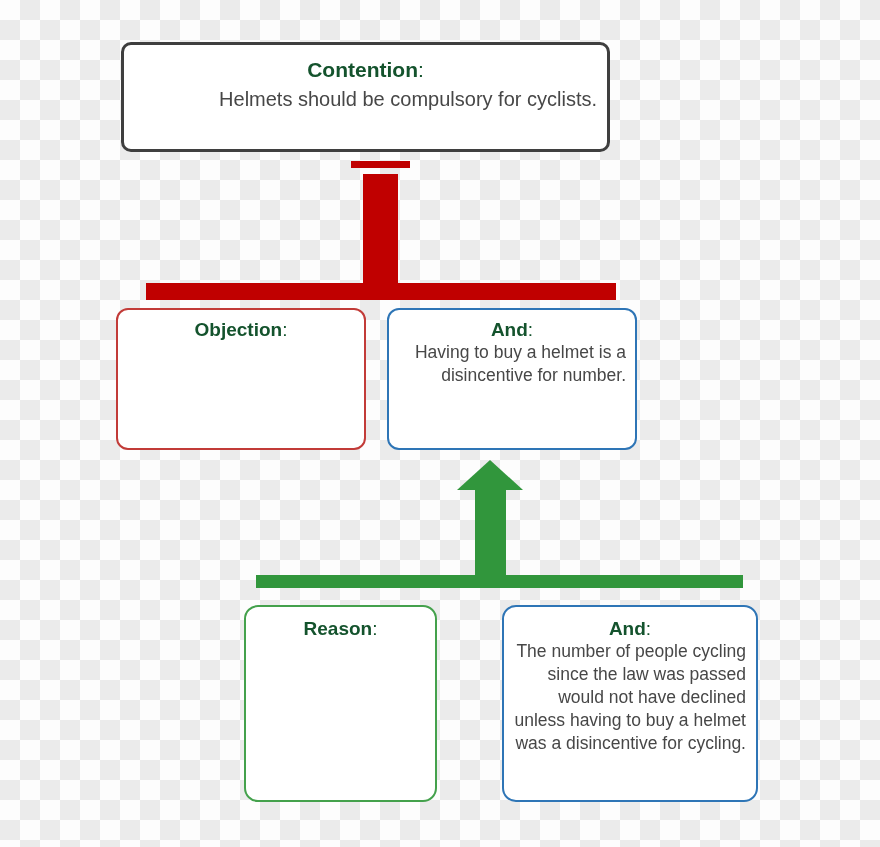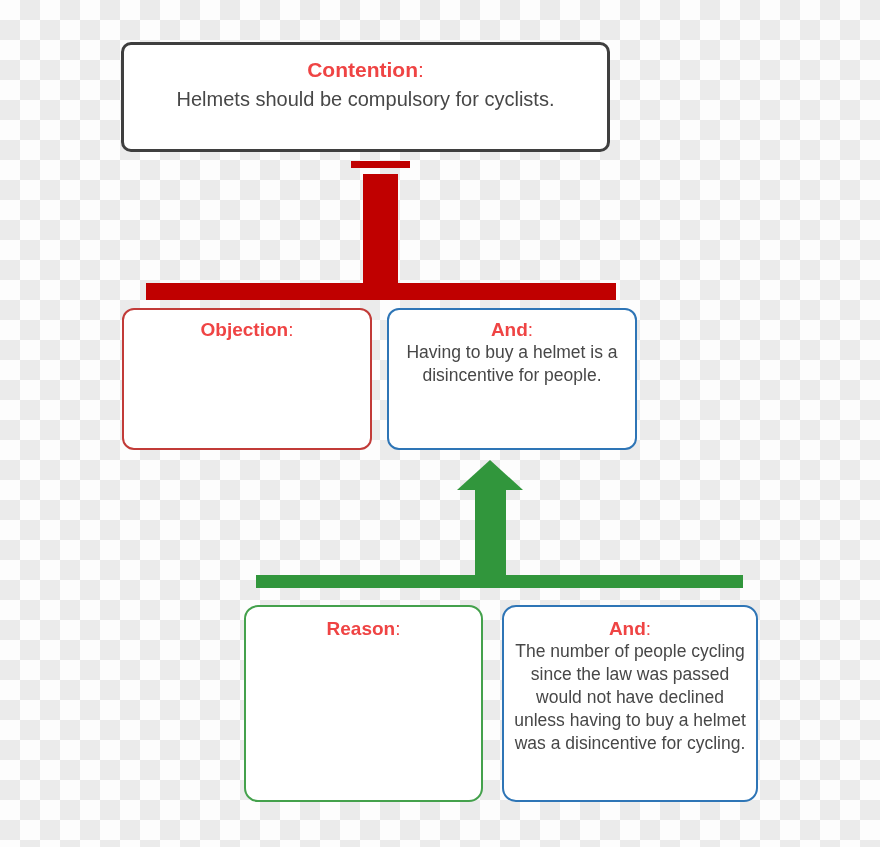--- a/index.html
+++ b/index.html
@@ -17,44 +17,44 @@
   }
 
   .box {
     position: absolute;
     box-sizing: border-box;
     background: #ffffff;
     text-align: center;
     color: #474747;
   }
 
-  .heading { font-size: 19px; line-height: 23px; color: #ef4444; }
+  .heading { font-size: 19px; line-height: 23px; color: #14532d; }
   .heading .bold { font-weight: bold; }
-  .body-text { font-size: 17.5px; line-height: 23px; }
+  .body-text { font-size: 17.5px; line-height: 23px; text-align: right; }
 
   .contention {
     left: 121px; top: 42px; width: 489px; height: 110px;
     border: 3px solid #3f3f3f; border-radius: 10px;
     padding: 11px 10px 0 10px;
   }
   .contention .heading { font-size: 21px; line-height: 28px; }
   .contention .body-text { font-size: 20px; line-height: 30px; }
 
   .objection {
-    left: 122px; top: 308px; width: 250px; height: 142px;
+    left: 116px; top: 308px; width: 250px; height: 142px;
     border: 2px solid #c23b38; border-radius: 12px;
     padding: 8px 9px 0 9px;
   }
   .and-top {
     left: 387px; top: 308px; width: 250px; height: 142px;
     border: 2px solid #2e75b6; border-radius: 12px;
     padding: 8px 9px 0 9px;
   }
   .reason {
-    left: 244px; top: 605px; width: 239px; height: 197px;
+    left: 244px; top: 605px; width: 193px; height: 197px;
     border: 2px solid #44a14c; border-radius: 14px;
     padding: 10px 10px 0 10px;
   }
   .and-bottom {
     left: 502px; top: 605px; width: 256px; height: 197px;
     border: 2px solid #2e75b6; border-radius: 14px;
     padding: 10px 10px 0 10px;
   }
 
   .shape { position: absolute; }
@@ -84,21 +84,21 @@
   <div class="shape red-stub"></div>
   <div class="shape red-trunk"></div>
   <div class="shape red-crossbar"></div>
 
   <div class="box objection">
     <div class="heading"><span class="bold">Objection</span><span>:</span></div>
   </div>
 
   <div class="box and-top">
     <div class="heading"><span class="bold">And</span><span>:</span></div>
-    <div class="body-text">Having to buy a helmet is a disincentive for people.</div>
+    <div class="body-text">Having to buy a helmet is a disincentive for number.</div>
   </div>
 
   <div class="shape arrow-head"></div>
   <div class="shape arrow-shaft"></div>
   <div class="shape green-crossbar"></div>
 
   <div class="box reason">
     <div class="heading"><span class="bold">Reason</span><span>:</span></div>
   </div>
 

